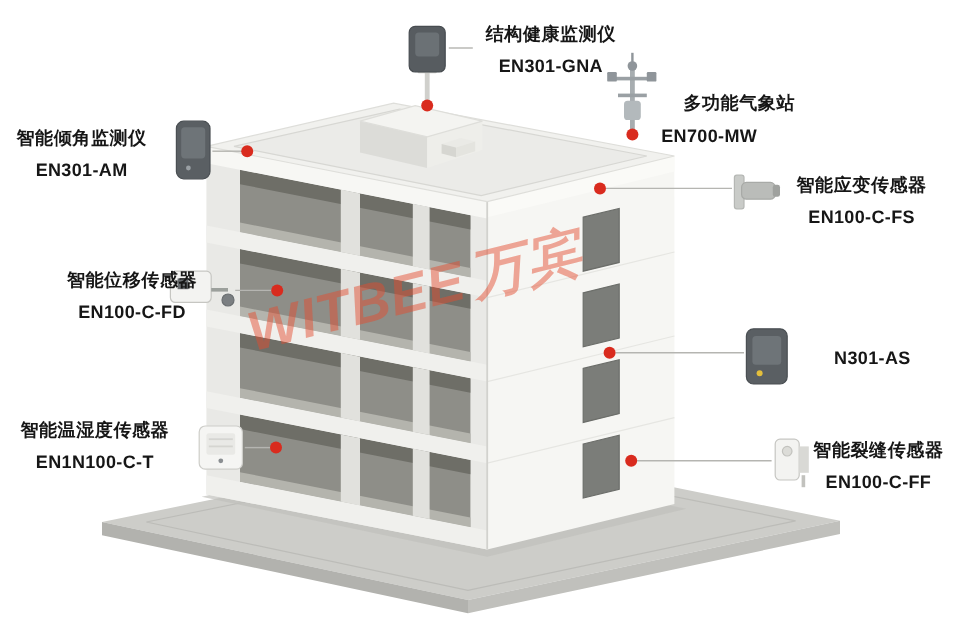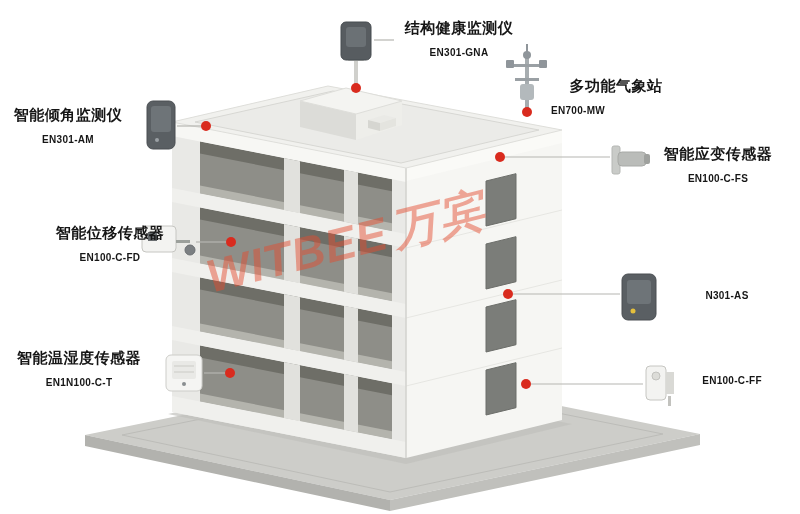--- a/index.html
+++ b/index.html
@@ -4,21 +4,21 @@
 <style>
   html,body { margin:0; padding:0; background:#ffffff; }
   .stage {
     position:relative; width:800px; height:514px; background:#ffffff;
     overflow:hidden;
     font-family:"Liberation Sans","DejaVu Sans",sans-serif;
   }
   svg.scene { position:absolute; left:0; top:0; }
   .callout { position:absolute; text-align:center; color:#161616; font-weight:700; }
   .c-title { font-size:15px; letter-spacing:.5px; white-space:nowrap;text-align:center; }
-  .c-model { font-size:10px; margin-top:9px; letter-spacing:.3px; white-space:nowrap; }
+  .c-model { font-size:15px; margin-top:9px; letter-spacing:.3px; white-space:nowrap; }
   #c-shm     { left:396px; top:19px;  width:126px; }
   #c-weather { left:551px; top:77px;  width:130px; text-align:left; }
   #c-tilt    { left:6px;  top:106px; width:124px; }
   #c-strain  { left:650px; top:145px; width:136px; }
   #c-disp    { left:12px;  top:224px; width:124px;margin-left:36px; }
   #c-vib     { left:660px; top:281px; width:134px; }
   #c-temp    { left:8px;   top:349px; width:142px; }
   #c-crack   { left:668px; top:366px; width:128px; }
   .watermark {
     position:absolute; left:200px; top:248px; transform:rotate(-14deg);
@@ -218,16 +218,17 @@
   <div class="callout" id="c-vib">
     <div class="c-model">N301-AS</div>
   </div>
 
   <div class="callout" id="c-temp">
     <div class="c-title">智能温湿度传感器</div>
     <div class="c-model">EN1N100-C-T</div>
   </div>
 
   <div class="callout" id="c-crack">
+    <div class="c-title">智能裂缝传感器</div>
     <div class="c-model">EN100-C-FF</div>
   </div>
 
 </div>
 
 </body></html>

